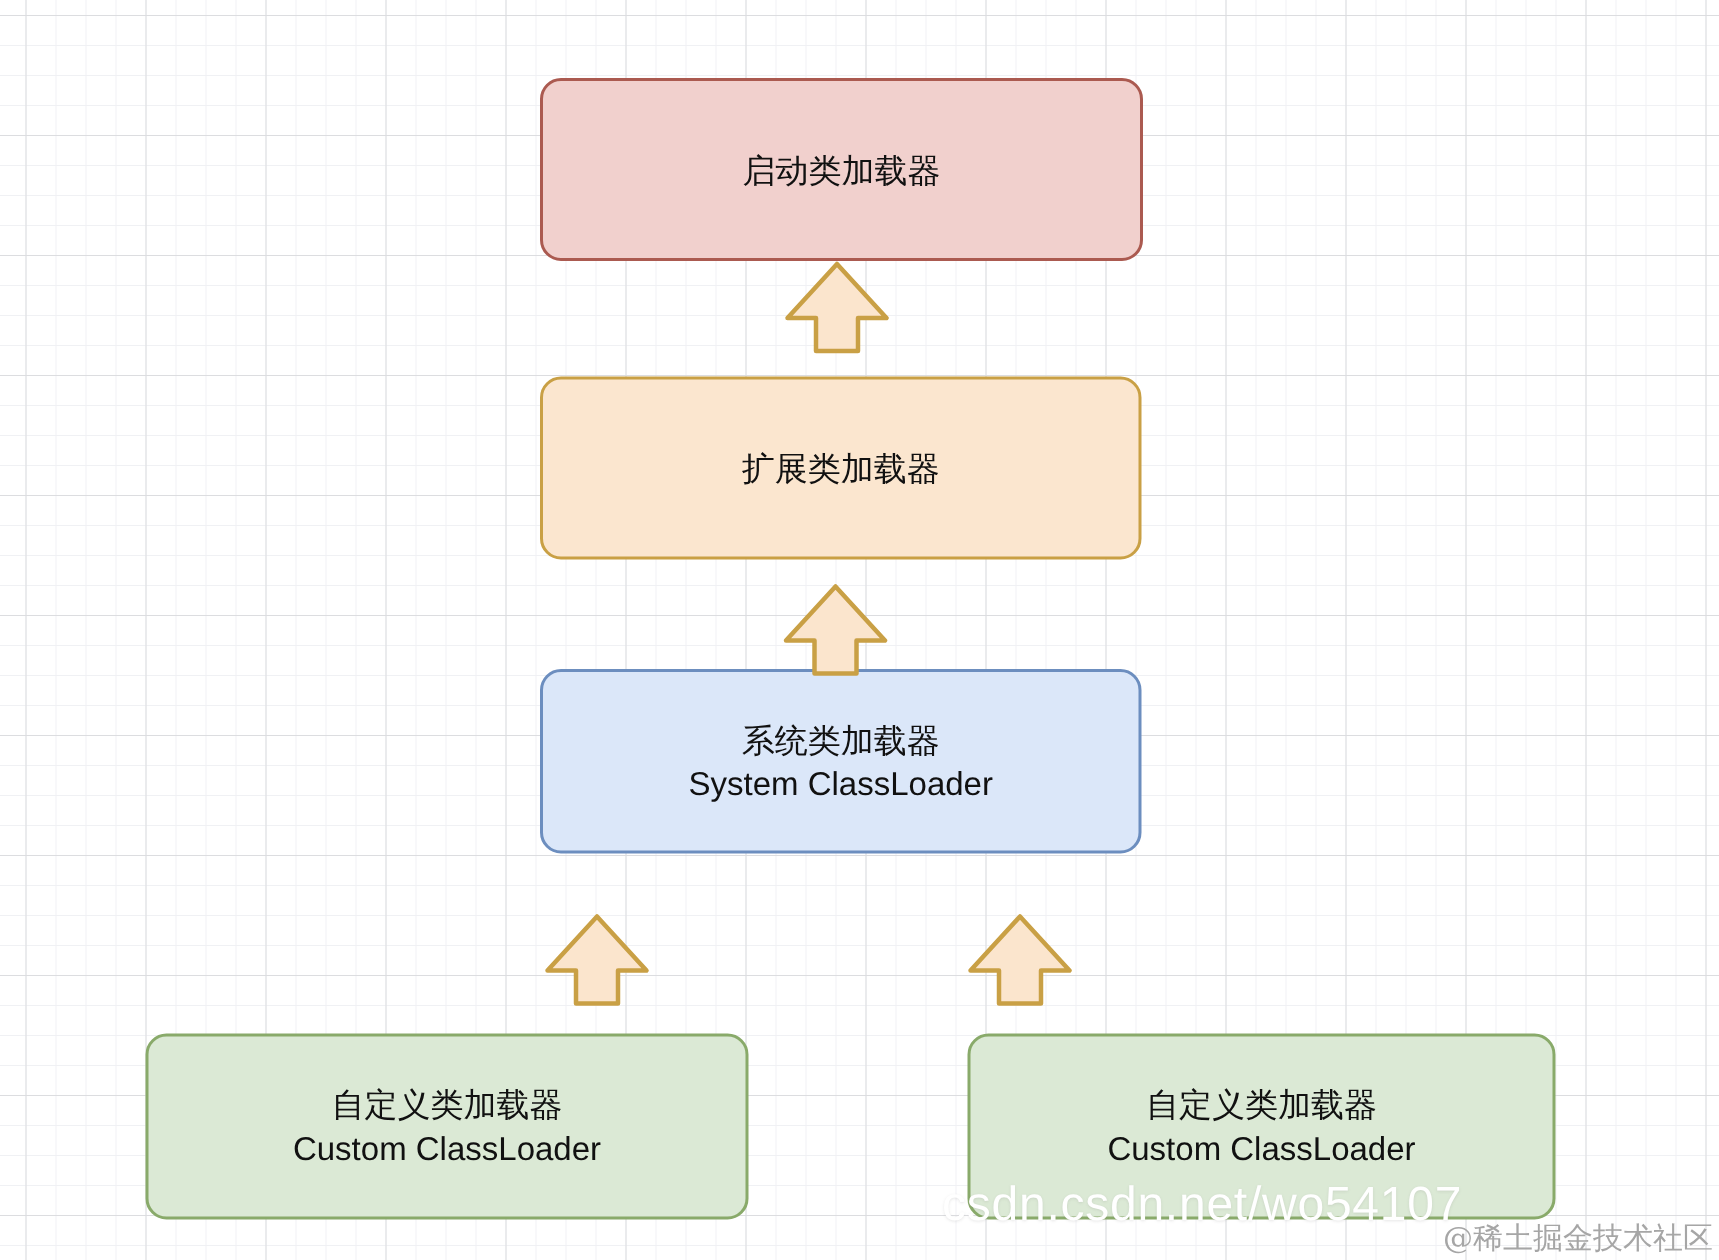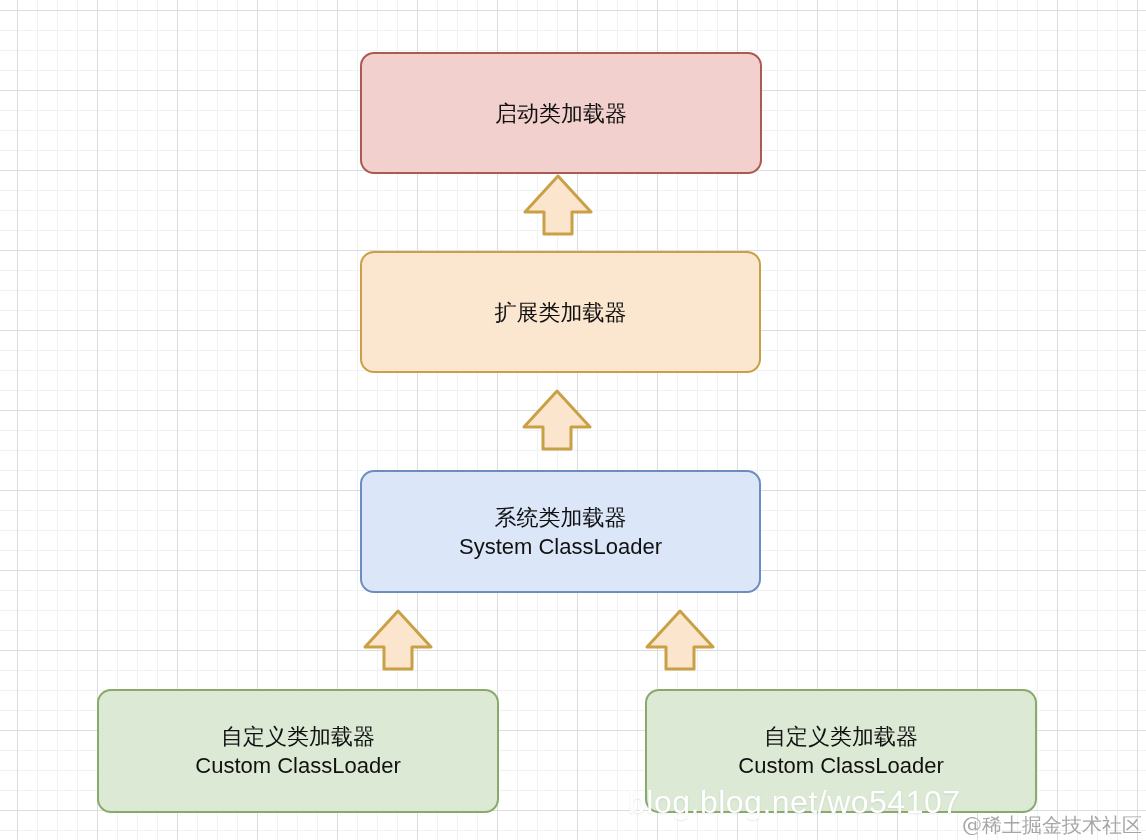--- a/index.html
+++ b/index.html
@@ -33,21 +33,21 @@
     flex-direction: column;
     align-items: center;
     justify-content: center;
     text-align: center;
     color: #111111;
     font-size: 22px;
     line-height: 29px;
   }
   .node-bootstrap   { left: 360px; top: 52px;  width: 398px; height: 118px; background: #f1d0cd; border-color: #ab5a50; }
   .node-extension   { left: 360px; top: 251px; width: 397px; height: 118px; background: #fbe6cf; border-color: #c9a045; }
-  .node-system      { left: 360px; top: 470px; width: 397px; height: 119px; background: #dbe7f9; border-color: #6c8ebf; text-align: center; }
+  .node-system      { left: 360px; top: 446px; width: 397px; height: 119px; background: #dbe7f9; border-color: #6c8ebf; text-align: center; }
   .node-custom-l    { left: 97px;  top: 689px; width: 398px; height: 120px; background: #dbe9d5; border-color: #89aa6a; }
   .node-custom-r    { left: 645px; top: 689px; width: 388px; height: 120px; background: #dbe9d5; border-color: #89aa6a; }
 
   .arrow { position: absolute; width: 70px; height: 62px; }
   .arrow-1 { left: 523px; top: 174px; }
   .arrow-2 { left: 522px; top: 389px; }
   .arrow-3 { left: 363px; top: 609px; }
   .arrow-4 { left: 645px; top: 609px; }
 
   .wm-csdn {
@@ -108,16 +108,16 @@
   <svg class="arrow arrow-2" viewBox="0 0 70 62">
     <polygon points="35,2 68,38 49,38 49,60 21,60 21,38 2,38" fill="#fbe5cd" stroke="#c9a045" stroke-width="3" stroke-linejoin="round"></polygon>
   </svg>
   <svg class="arrow arrow-3" viewBox="0 0 70 62">
     <polygon points="35,2 68,38 49,38 49,60 21,60 21,38 2,38" fill="#fbe5cd" stroke="#c9a045" stroke-width="3" stroke-linejoin="round"></polygon>
   </svg>
   <svg class="arrow arrow-4" viewBox="0 0 70 62">
     <polygon points="35,2 68,38 49,38 49,60 21,60 21,38 2,38" fill="#fbe5cd" stroke="#c9a045" stroke-width="3" stroke-linejoin="round"></polygon>
   </svg>
 
-  <div class="wm-csdn">blog.blog.net/wo54107</div>
+  <div class="wm-csdn">csdn.csdn.net/wo54107</div>
   <div class="wm-juejin">@稀土掘金技术社区</div>
 
 </div>
 
 </body></html>

